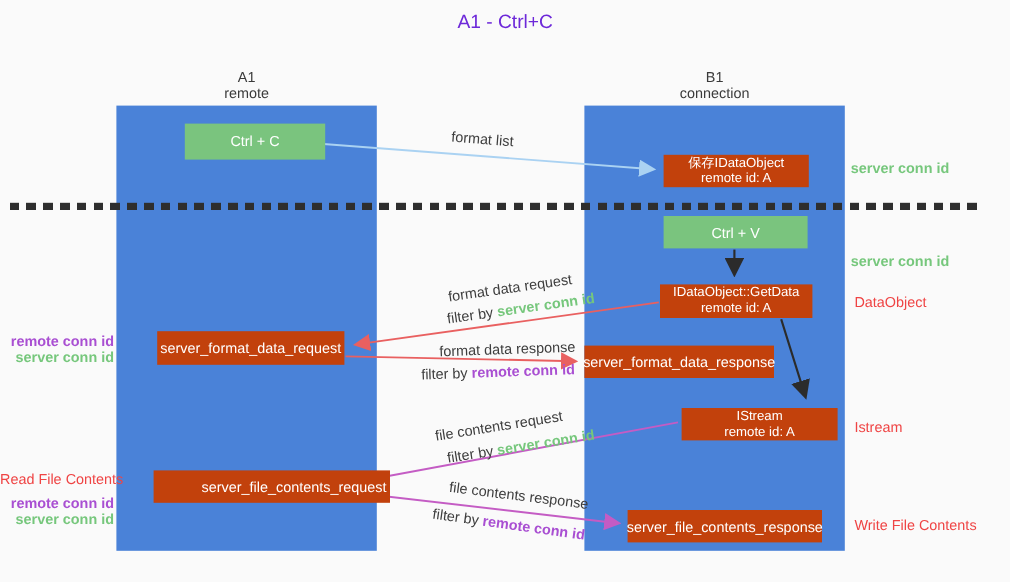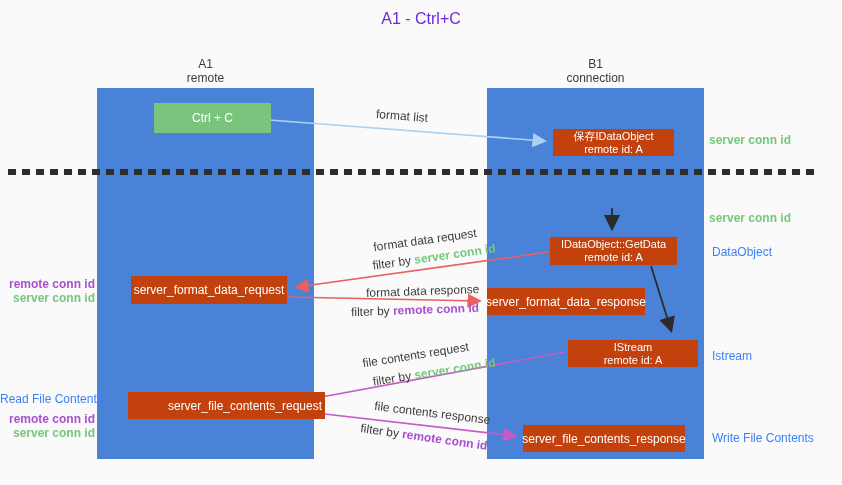--- a/index.html
+++ b/index.html
@@ -20,21 +20,21 @@
   .dashed-line { position:absolute; left:8px; top:169px; width:812px; height:6px;
                  background:repeating-linear-gradient(90deg,#2e2e2e 0 8px,transparent 8px 14px); }
 
   .box { position:absolute; display:flex; flex-direction:column; align-items:center;
          justify-content:center; text-align:center; color:#ffffff; }
   .green  { background:#7ac47e; font-size:12px; }
   .orange { background:#c2410c; font-size:12px; }
   .two-line { font-size:11px; line-height:13px; }
 
   .arrow-label { position:absolute; font-size:12px; color:#3d3d3d; white-space:nowrap; }
-  .side-label  { position:absolute; font-size:12px; color:#3b82f6; white-space:nowrap; }
+  .side-label  { position:absolute; font-size:12px; color:#ef4444; white-space:nowrap; }
   .left-col { left:0; width:95px; text-align:right; }
   .bold-green  { color:#76c77c; font-weight:bold; }
   .bold-purple { color:#a94fd2; font-weight:bold; }
 
   svg.arrows { position:absolute; left:0; top:0; }
 </style>
 </head>
 <body>
 
 <div class="canvas">
@@ -83,20 +83,23 @@
 
   <div class="box green" style="left:137px; top:103px; width:117px; height:30px;margin-left:17px;">
     <div>Ctrl + C</div>
   </div>
 
   <div class="box orange two-line" style="left:553px; top:129px; width:121px; height:27px;">
     <div>保存IDataObject</div>
     <div>remote id: A</div>
   </div>
 
+  <div class="box green" style="left:553px; top:180px; width:120px; height:27px;">
+    <div>Ctrl + V</div>
+  </div>
 
   <div class="box orange two-line" style="left:550px; top:237px; width:127px; height:28px;">
     <div>IDataObject::GetData</div>
     <div>remote id: A</div>
   </div>
 
   <div class="box orange" style="left:131px; top:276px; width:156px; height:28px;">
     <div>server_format_data_request</div>
   </div>
 

